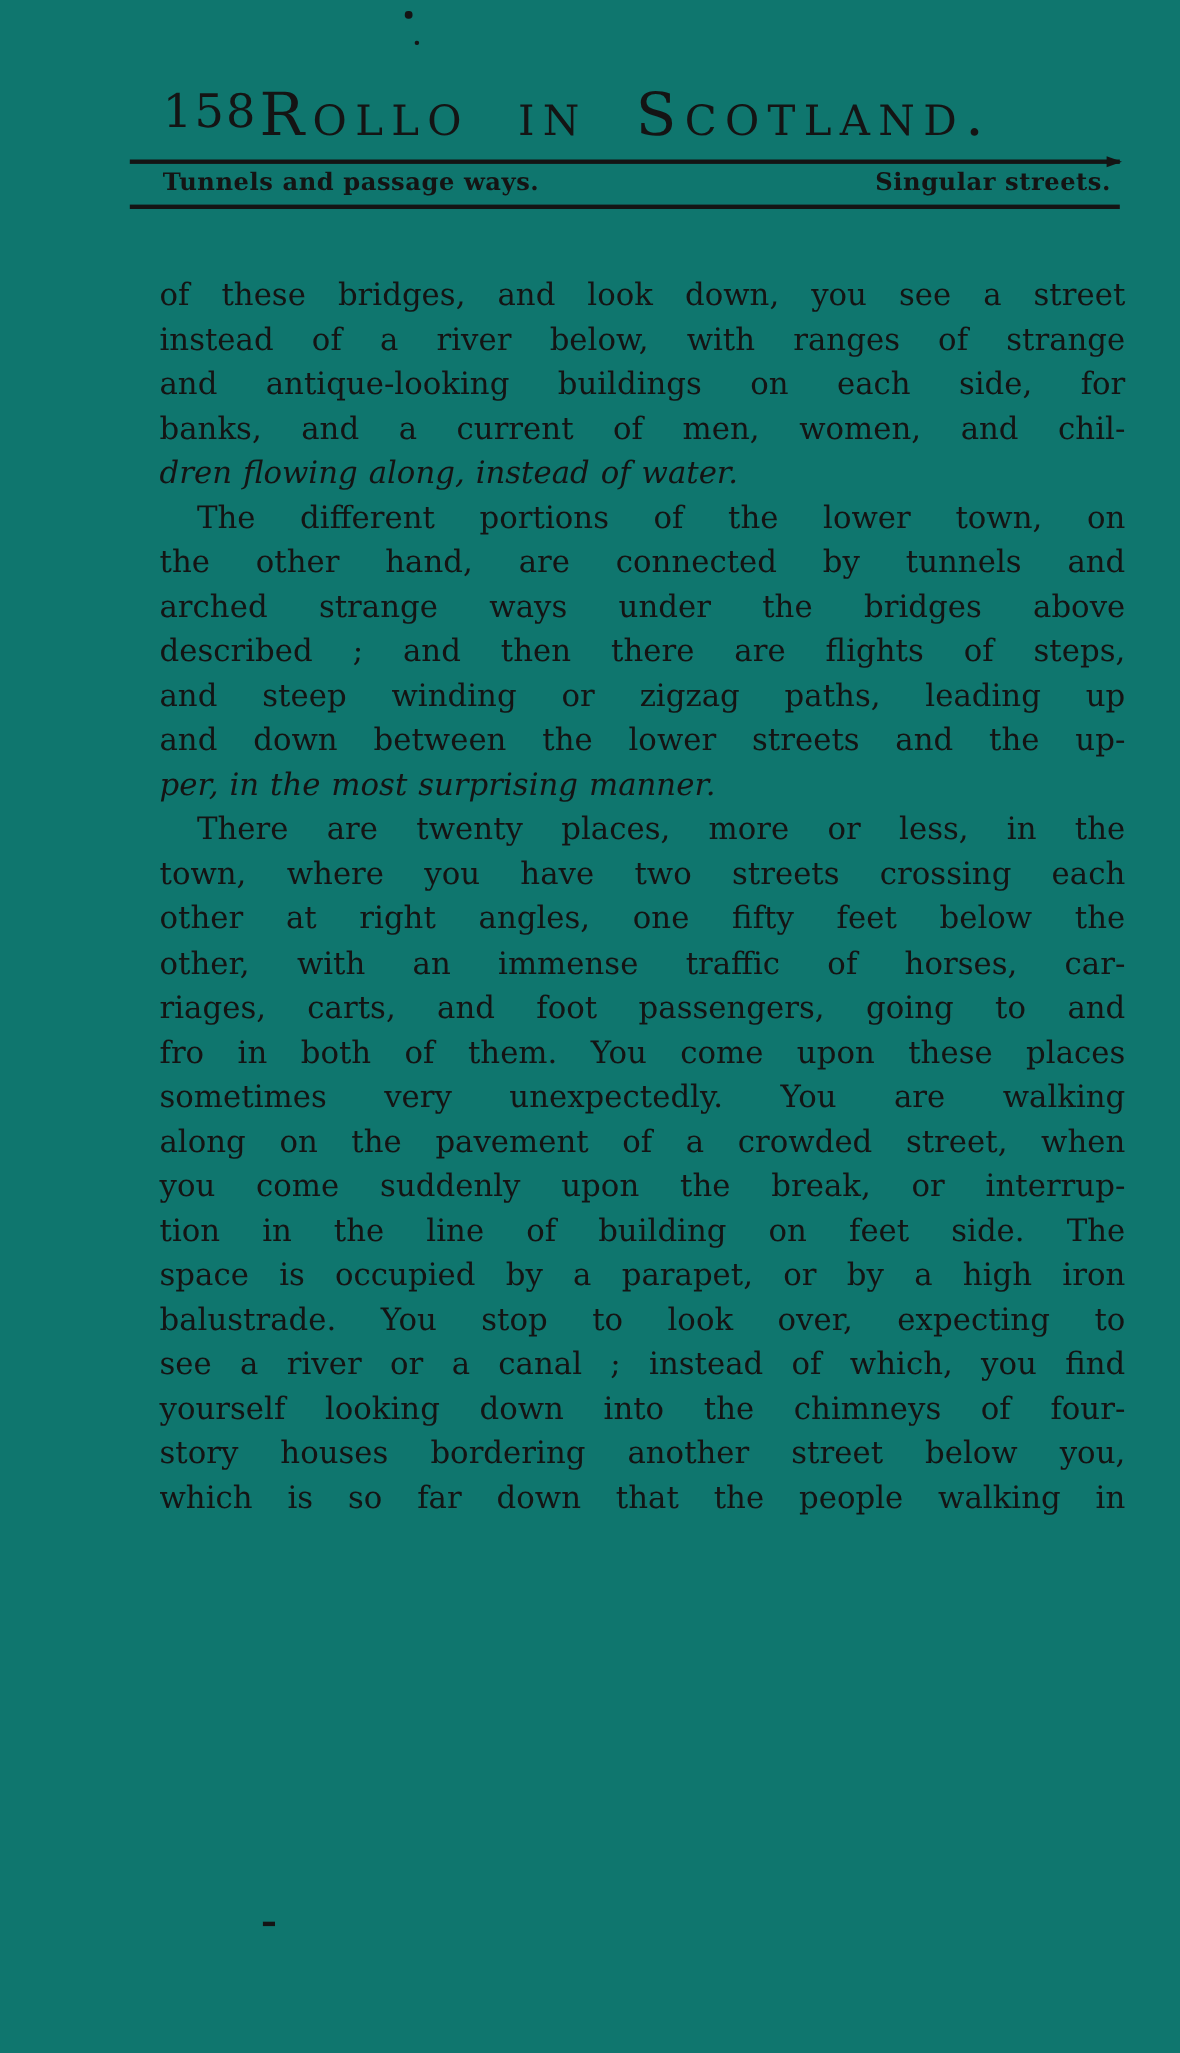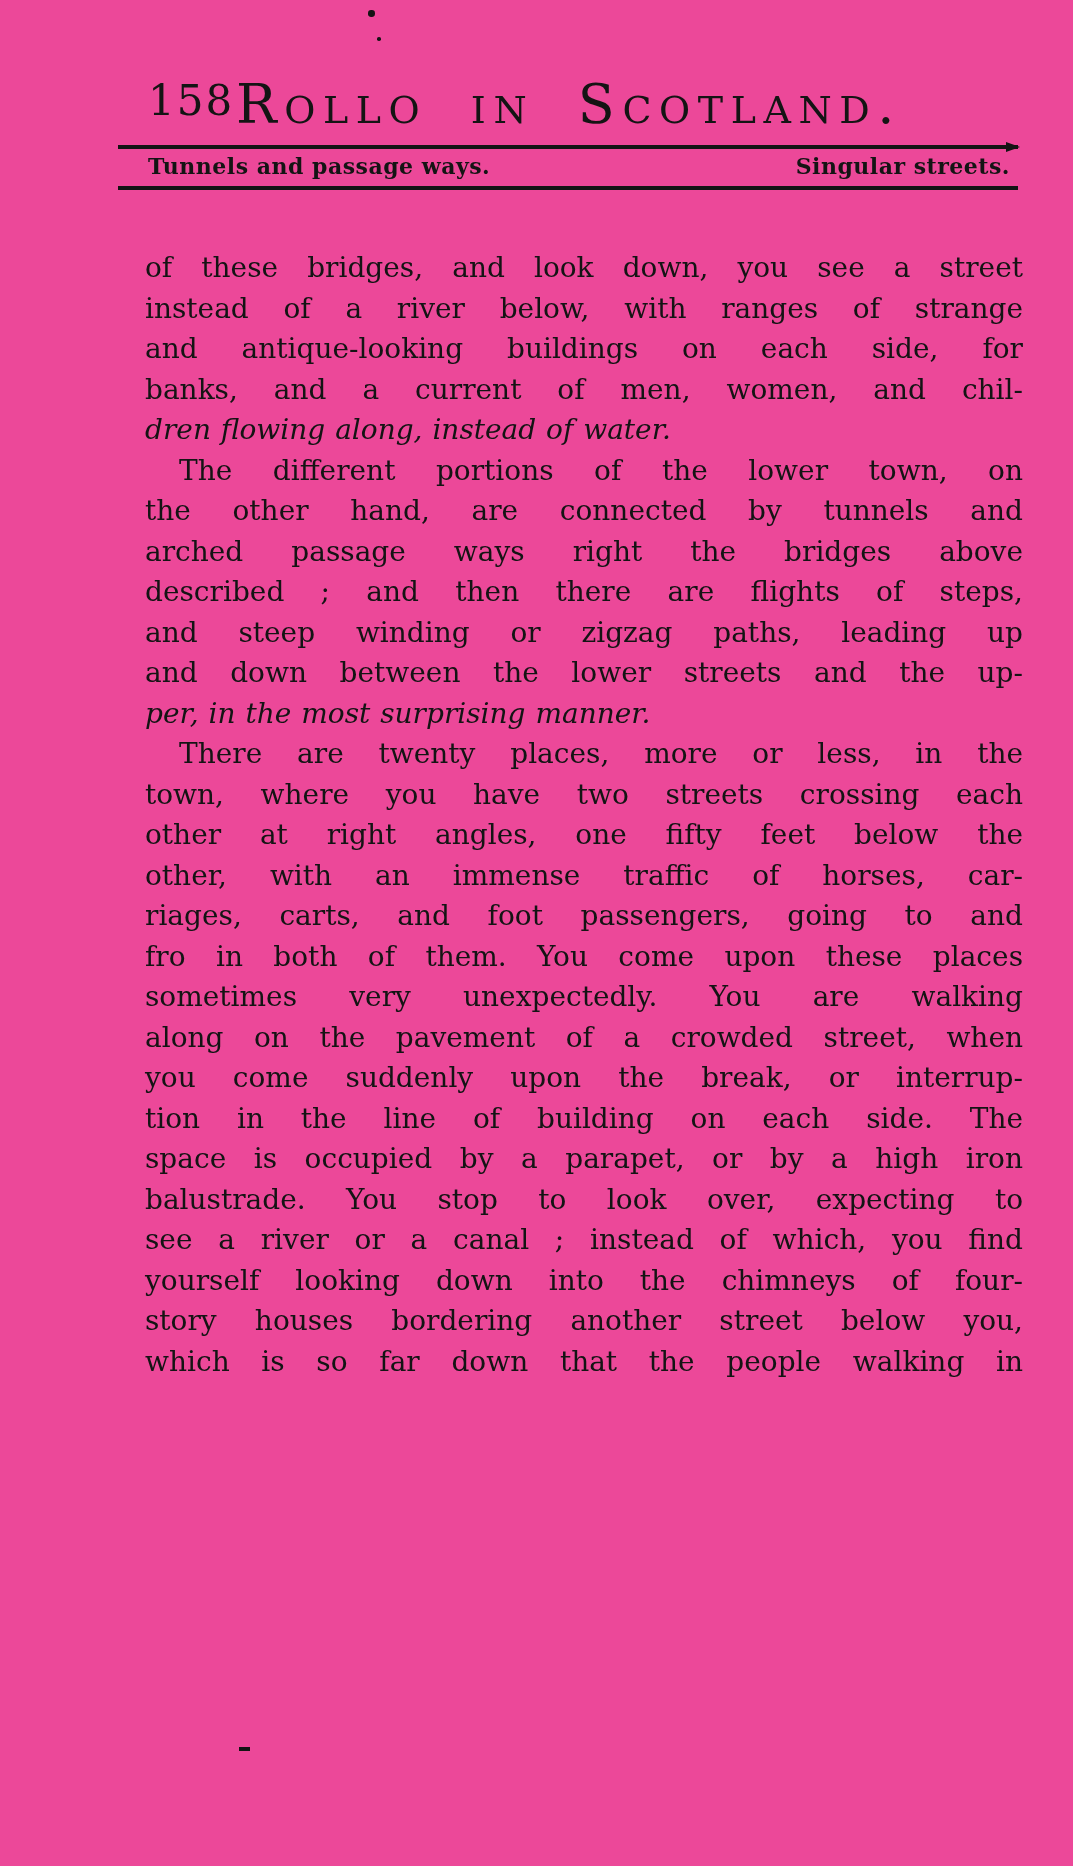--- a/index.html
+++ b/index.html
@@ -4,21 +4,21 @@
 <style>
   html, body {
     margin: 0;
     padding: 0;
     background: #ffffff;
   }
   .page {
     position: relative;
     width: 1073px;
     height: 1866px;
-    background: #ec4899;
+    background: #0f766e;
     color: #141414;
     font-family: "DejaVu Serif", "Liberation Serif", serif;
     overflow: hidden;
   }
 
   
   .pagenum {
     position: absolute;
     left: 148px;
     top: 80px;
@@ -126,35 +126,35 @@
   <div class="rule rule-bottom"></div>
 
   <main class="bodytext">
       <div class="line">of these bridges, and look down, you see a street</div>
       <div class="line">instead of a river below, with ranges of strange</div>
       <div class="line">and antique-looking buildings on each side, for</div>
       <div class="line">banks, and a current of men, women, and chil-</div>
       <div class="line flush">dren flowing along, instead of water.</div>
       <div class="line indent">The different portions of the lower town, on</div>
       <div class="line">the other hand, are connected by tunnels and</div>
-      <div class="line">arched passage ways right the bridges above</div>
+      <div class="line">arched strange ways under the bridges above</div>
       <div class="line">described ; and then there are flights of steps,</div>
       <div class="line">and steep winding or zigzag paths, leading up</div>
       <div class="line">and down between the lower streets and the up-</div>
       <div class="line flush">per, in the most surprising manner.</div>
       <div class="line indent">There are twenty places, more or less, in the</div>
       <div class="line">town, where you have two streets crossing each</div>
       <div class="line">other at right angles, one fifty feet below the</div>
       <div class="line">other, with an immense traffic of horses, car-</div>
       <div class="line">riages, carts, and foot passengers, going to and</div>
       <div class="line">fro in both of them.  You come upon these places</div>
       <div class="line">sometimes very unexpectedly.  You are walking</div>
       <div class="line">along on the pavement of a crowded street, when</div>
       <div class="line">you come suddenly upon the break, or interrup-</div>
-      <div class="line">tion in the line of building on each side.  The</div>
+      <div class="line">tion in the line of building on feet side.  The</div>
       <div class="line">space is occupied by a parapet, or by a high iron</div>
       <div class="line">balustrade.  You stop to look over, expecting to</div>
       <div class="line">see a river or a canal ; instead of which, you find</div>
       <div class="line">yourself looking down into the chimneys of four-</div>
       <div class="line">story houses bordering another street below you,</div>
       <div class="line">which is so far down that the people walking in</div>
     </main>
 
   <div class="dash"></div>
 

